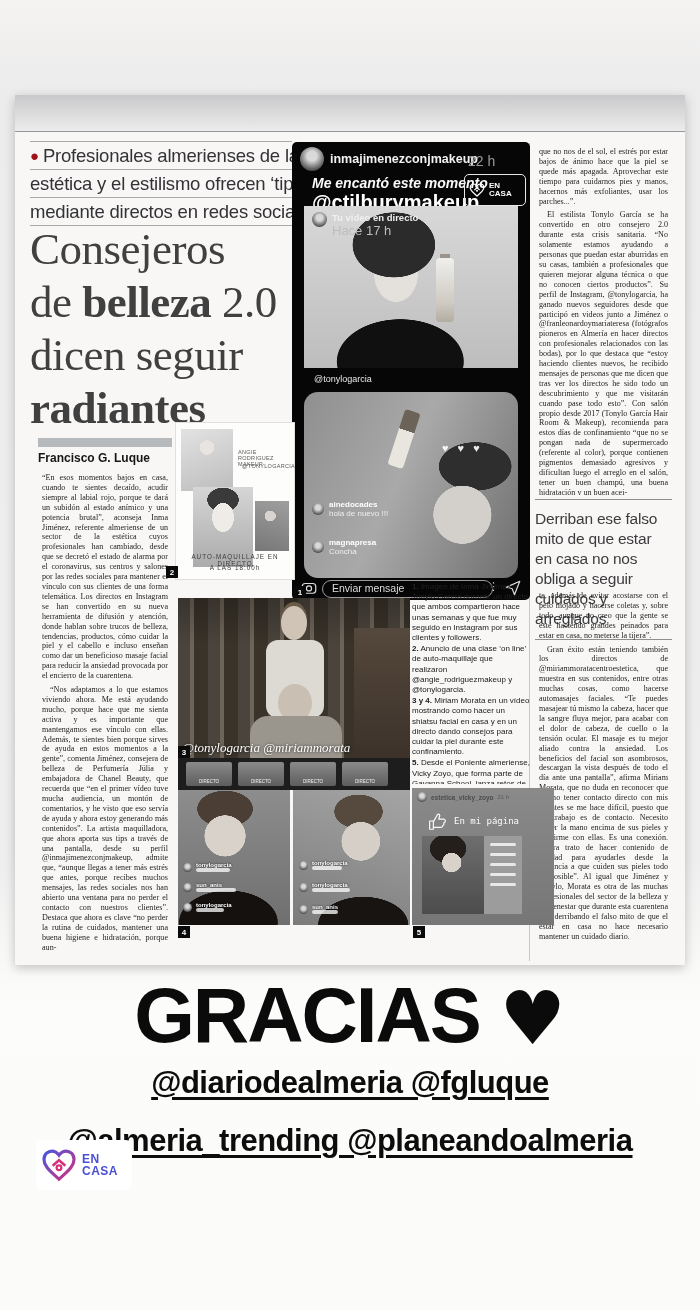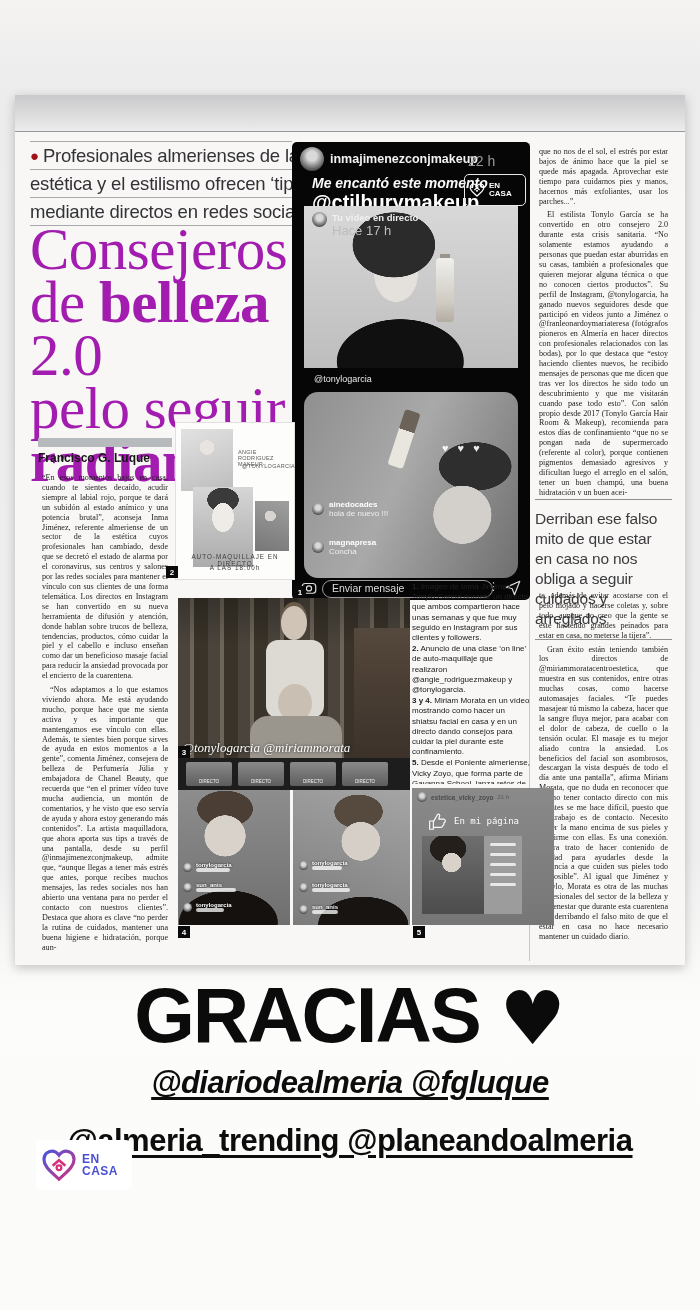--- a/index.html
+++ b/index.html
@@ -14,21 +14,21 @@
   #topband{left:0;top:0;width:670px;height:36px;
            background:linear-gradient(180deg,#c9c9cb 0,#dcdcdd 55%,#ececec 100%);
            border-bottom:1px solid #97979e;}
   
   #kicker{left:15px;top:46px;width:262px;border-top:1px solid #a9a9ad;}
   .kline{font-size:18.5px;line-height:27px;color:#323237;border-bottom:1px solid #a9a9ad;
          letter-spacing:-0.2px;white-space:nowrap;}
   .bullet{color:#a01418;font-size:15px;margin-right:4px;vertical-align:1px;}
   
   #headline{left:15px;top:128px;width:290px;font-family:"Liberation Serif",serif;
-            font-size:59px;line-height:53px;color:#a21caf;letter-spacing:-0.5px;}
+            font-size:45px;line-height:53px;color:#404040;letter-spacing:-0.5px;}
   #headline b{font-weight:700;}
   
   #bybar{left:23px;top:343px;width:134px;height:9px;background:#b7babd;}
   #byline{left:23px;top:356px;font-size:12px;font-weight:700;color:#161616;}
   .newscol{font-family:"Liberation Serif",serif;font-size:8.1px;line-height:9.9px;
            text-align:justify;color:#1d1d1d;overflow:hidden;hyphens:auto;}
   .newscol p{margin:4px;}
   .newscol p + p{text-indent:8px;}
   #colL{left:23px;top:374px;width:134px;height:492px;}
   #colR1{left:520px;top:48px;width:137px;height:352px;}
@@ -151,42 +151,42 @@
                       linear-gradient(180deg,#6e6e6e,#4c4c4c);}
   #i5panel{position:absolute;left:72px;top:48px;width:38px;height:78px;background:#9c9c9c;}
   #i5panel i{display:block;height:3px;margin:7px 6px 0 6px;background:#e8e8e6;border-radius:2px;}
 
   
   #thanks{left:0;top:972px;width:700px;text-align:center;font-size:78px;font-weight:700;
           letter-spacing:-2px;color:#0b0b0b;line-height:86px;}
   #thanks .heart{font-family:"DejaVu Sans",sans-serif;font-size:74px;letter-spacing:0;vertical-align:-2px;}
   .mention{width:700px;text-align:center;font-weight:700;font-size:31px;letter-spacing:-0.5px;color:#0d0d0d;line-height:33px;}
   .mention span{text-decoration:underline;text-decoration-thickness:3px;text-underline-offset:4px;}
-  #m1{left:0;top:1066px;font-style:italic;}
+  #m1{left:0;top:1066px;}
   #m2{left:0;top:1100px;margin-top:24px;}
   #sticker{left:36px;top:1140px;width:96px;height:50px;background:#fff;border-radius:6px;
            display:flex;align-items:center;gap:4px;padding:2px 4px;box-sizing:border-box;}
   .stext{font-size:12px;font-weight:700;color:#4a4fd4;line-height:12px;letter-spacing:.5px;}
 </style>
 </head>
 <body>
 
 <div id="paper" class="abs">
   <div id="topband" class="abs"></div>
 
   <div id="kicker" class="abs">
     <div class="kline"><span class="bullet">●</span><span>Profesionales almerienses de la</span></div>
     <div class="kline">estética y el estilismo ofrecen ‘tips’</div>
     <div class="kline">mediante directos en redes sociales</div>
   </div>
 
   <div id="headline" class="abs">
     <div><span>Consejeros</span></div>
     <div><span>de </span><b>belleza</b><span> 2.0</span></div>
-    <div><span>pelo seguir</span></div>
+    <div><span>dicen seguir</span></div>
     <div><b>radiantes</b></div>
   </div>
 
   <div id="bybar" class="abs"></div>
   <div id="byline" class="abs">Francisco G. Luque</div>
 
   <div id="colL" class="abs newscol">
     <p>“En esos momentos bajos en casa, cuando te sientes decaído, acudir siempre al labial rojo, porque te dará un subidón al estado anímico y una potencia brutal”, aconseja Inma Jiménez, referente almeriense de un sector de la estética cuyos profesionales han cambiado, desde que se decretó el estado de alarma por el coronavirus, sus centros y salones por las redes sociales para mantener el vínculo con sus clientes de una forma telemática. Los directos en Instagram se han convertido en su nueva herramienta de difusión y atención, donde hablan sobre trucos de belleza, tendencias, productos, cómo cuidar la piel y el cabello e incluso enseñan como dar un beneficioso masaje facial para reducir la ansiedad provocada por el encierro de la cuarentena.</p>
     <p>“Nos adaptamos a lo que estamos viviendo ahora. Me está ayudando mucho, porque hace que me sienta activa y es importante que mantengamos ese vínculo con ellas. Además, te sientes bien porque sirves de ayuda en estos momentos a la gente”, comenta Jiménez, consejera de belleza de Perfumería Jülia y embajadora de Chanel Beauty, que recuerda que “en el primer vídeo tuve mucha audiencia, un montón de comentarios, y he visto que eso servía de ayuda y ahora estoy generando más contenidos”. La artista maquilladora, que ahora aporta sus tips a través de una pantalla, desde su perfil @inmajimenezconjmakeup, admite que, “aunque llegas a tener más estrés que antes, porque recibes muchos mensajes, las redes sociales nos han abierto una ventana para no perder el contacto con nuestros clientes”. Destaca que ahora es clave “no perder la rutina de cuidados, mantener una buena higiene e hidratación, porque aun-</p>
   </div>

